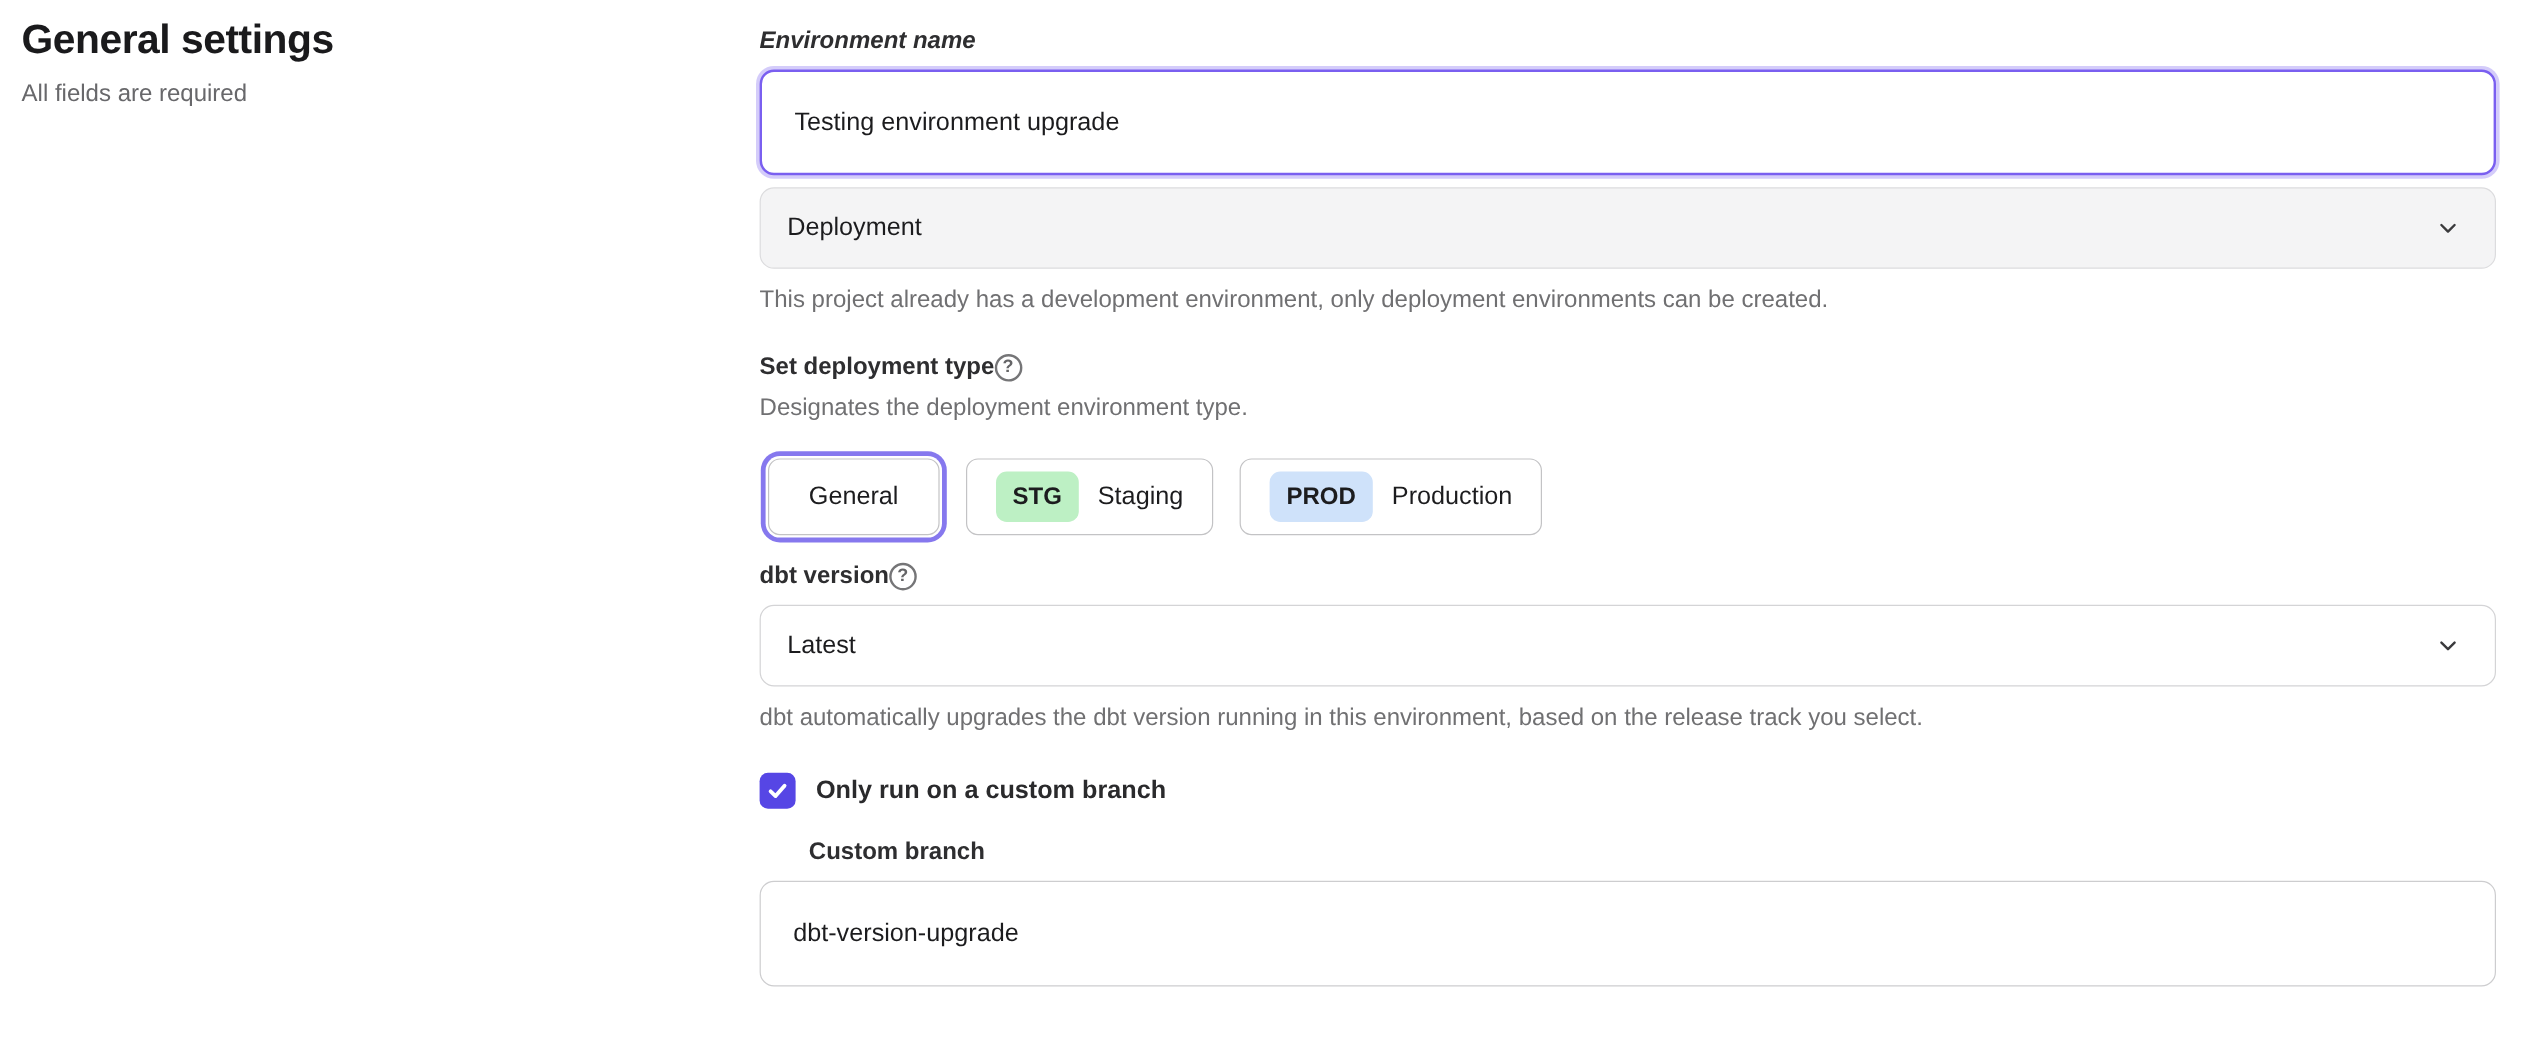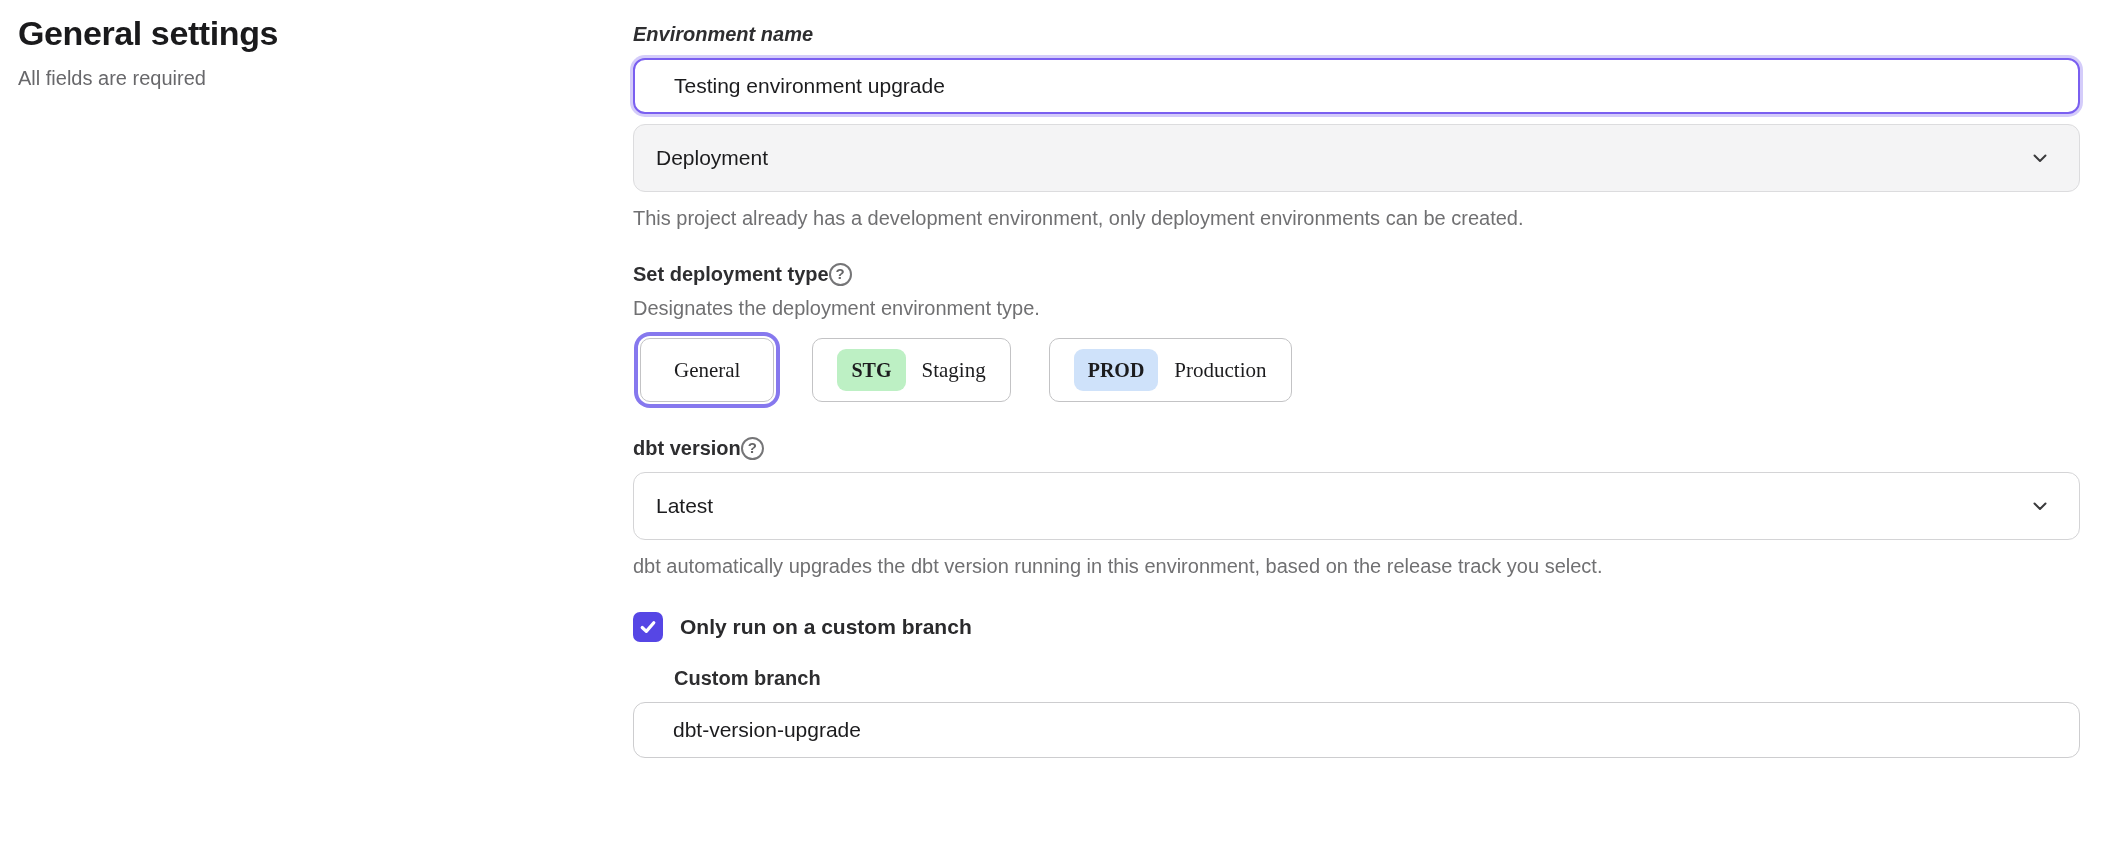--- a/index.html
+++ b/index.html
@@ -37,42 +37,42 @@
     width: 23px; height: 23px; border-radius: 50%;
     border: 2px solid #757577; color: #656567;
     font-size: 15px; font-weight: 700; line-height: 20px;
     display: inline-flex; align-items: center; justify-content: center;
     flex: 0 0 auto;
   }
 
   .helper-text { font-size: 20px; color: #707072; line-height: 28px; margin-top: 12px; }
 
   .text-input {
-    display: block; width: 100%; height: 56px;
+    display: block; width: 100%; height: 88px;
     border-radius: 12px; border: 1px solid #cdcdcf;
-    padding: 0 39px; font-size: 21px; color: #1c1c1e;
+    padding: 0 27px; font-size: 21px; color: #1c1c1e;
     font-family: inherit; background: #ffffff; outline: none;
   }
   .text-input.focused {
     border: 2px solid #7a5ff0;
     box-shadow: 0 0 0 3px rgba(122, 95, 240, 0.32);
   }
 
   .select-box {
     margin-top: 10px; height: 68px; width: 100%;
     border-radius: 12px; border: 1px solid #d4d4d6;
     display: flex; align-items: center; justify-content: space-between;
     padding: 0 22px; background: #ffffff; cursor: pointer;
   }
   .select-box.disabled { background: #f4f4f5; border-color: #dcdcde; }
   .select-value { font-size: 21px; color: #1c1c1e; }
   .chevron { flex: 0 0 auto; margin-right: 6px; }
 
   
-  .deploy-buttons { margin-top: 16px; display: flex; align-items: flex-start; gap: 38px; height: 76px; font-family: Liberation Serif, serif; }
+  .deploy-buttons { margin-top: 16px; display: flex; align-items: flex-end; gap: 22px; height: 76px; }
   .deploy-btn {
     height: 64px; background: #ffffff; border: 1px solid #c3c3c5;
     border-radius: 10px; display: inline-flex; align-items: center;
     gap: 16px; padding: 0 24px; font-size: 21px; color: #1c1c1e;
     font-family: inherit; cursor: pointer;
   }
   .deploy-btn.selected {
     padding: 0 33px; margin-left: 7px;
     box-shadow: 0 0 0 2px #ffffff, 0 0 0 6px #8678ee;
   }

